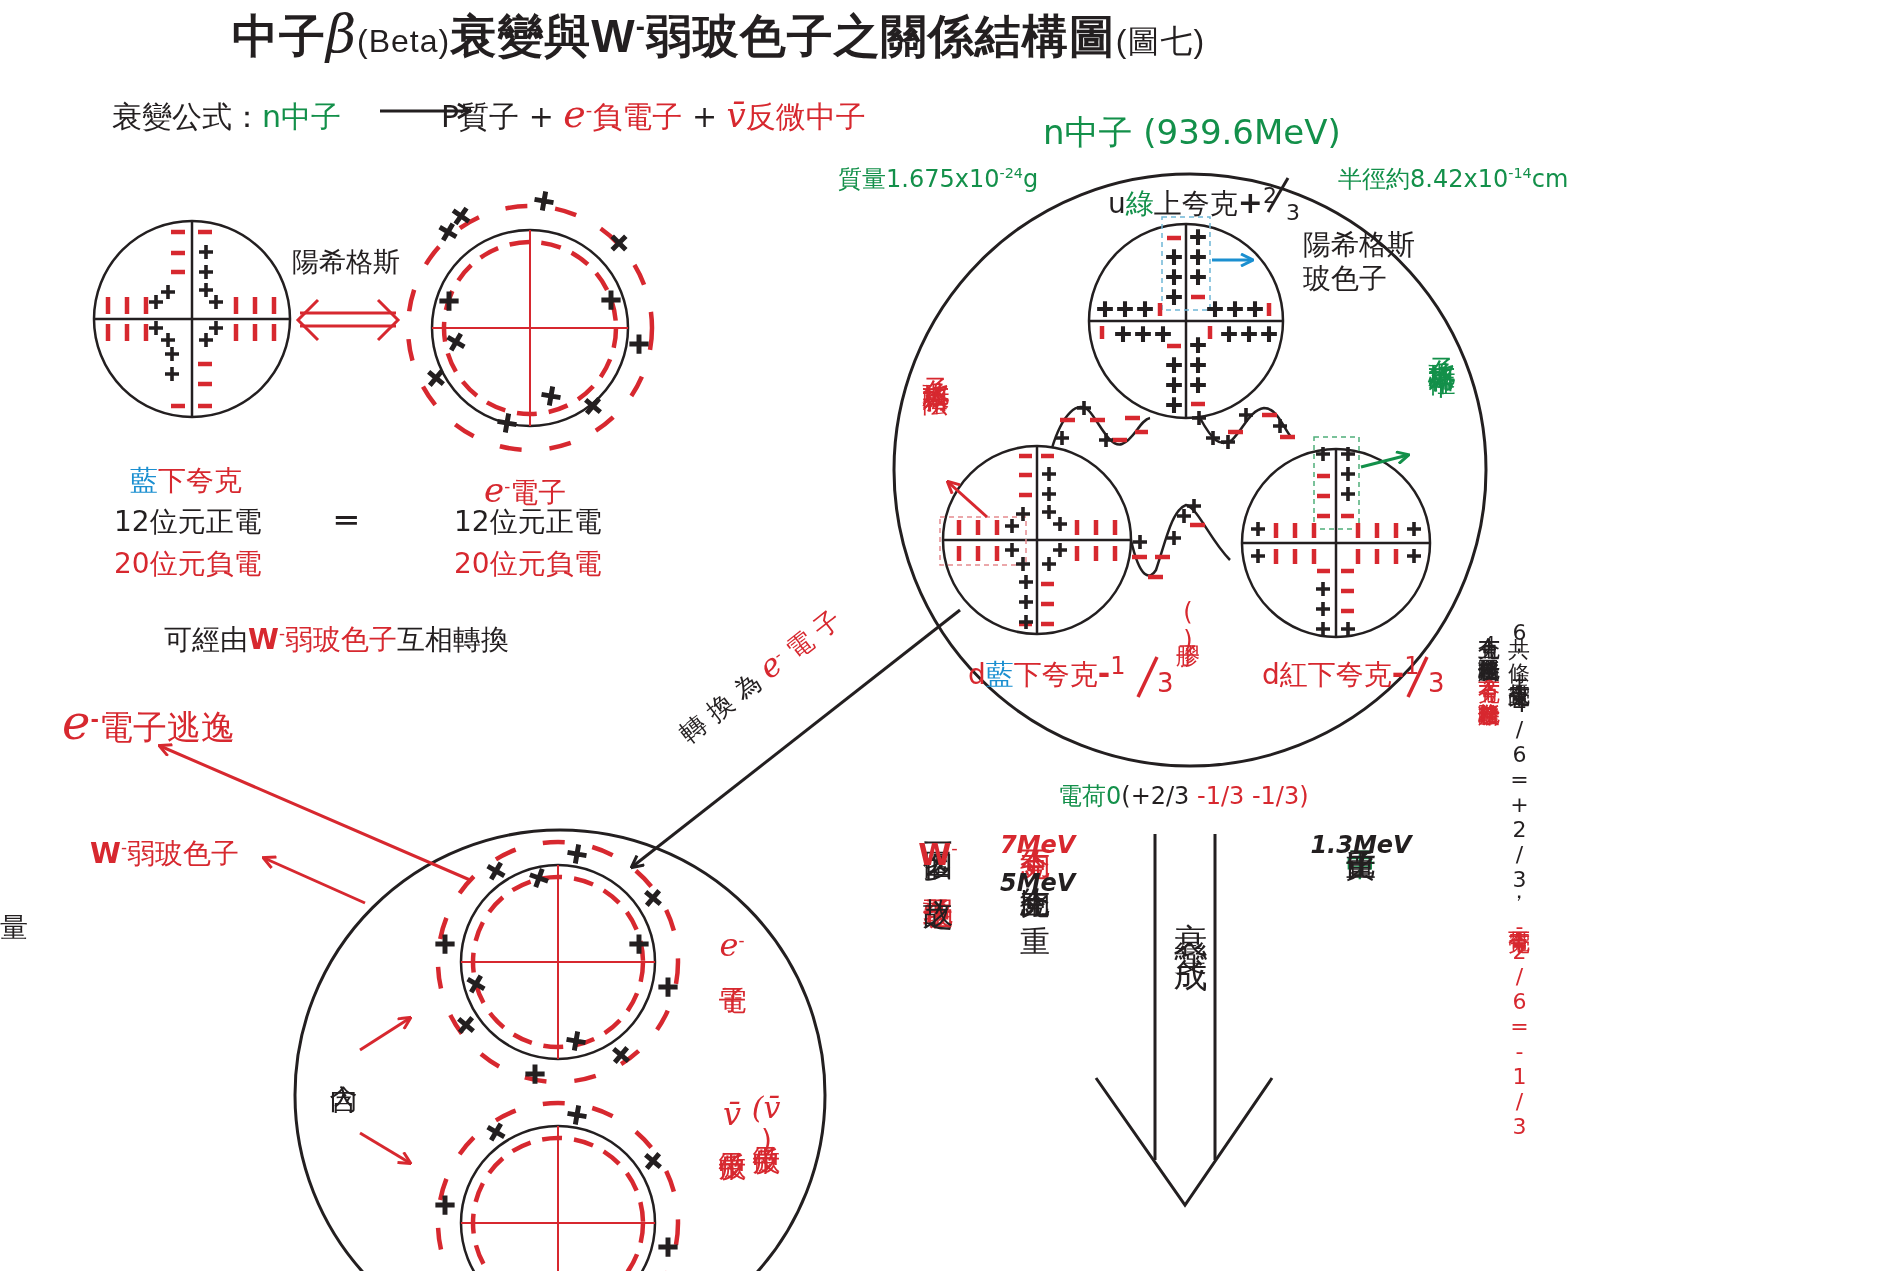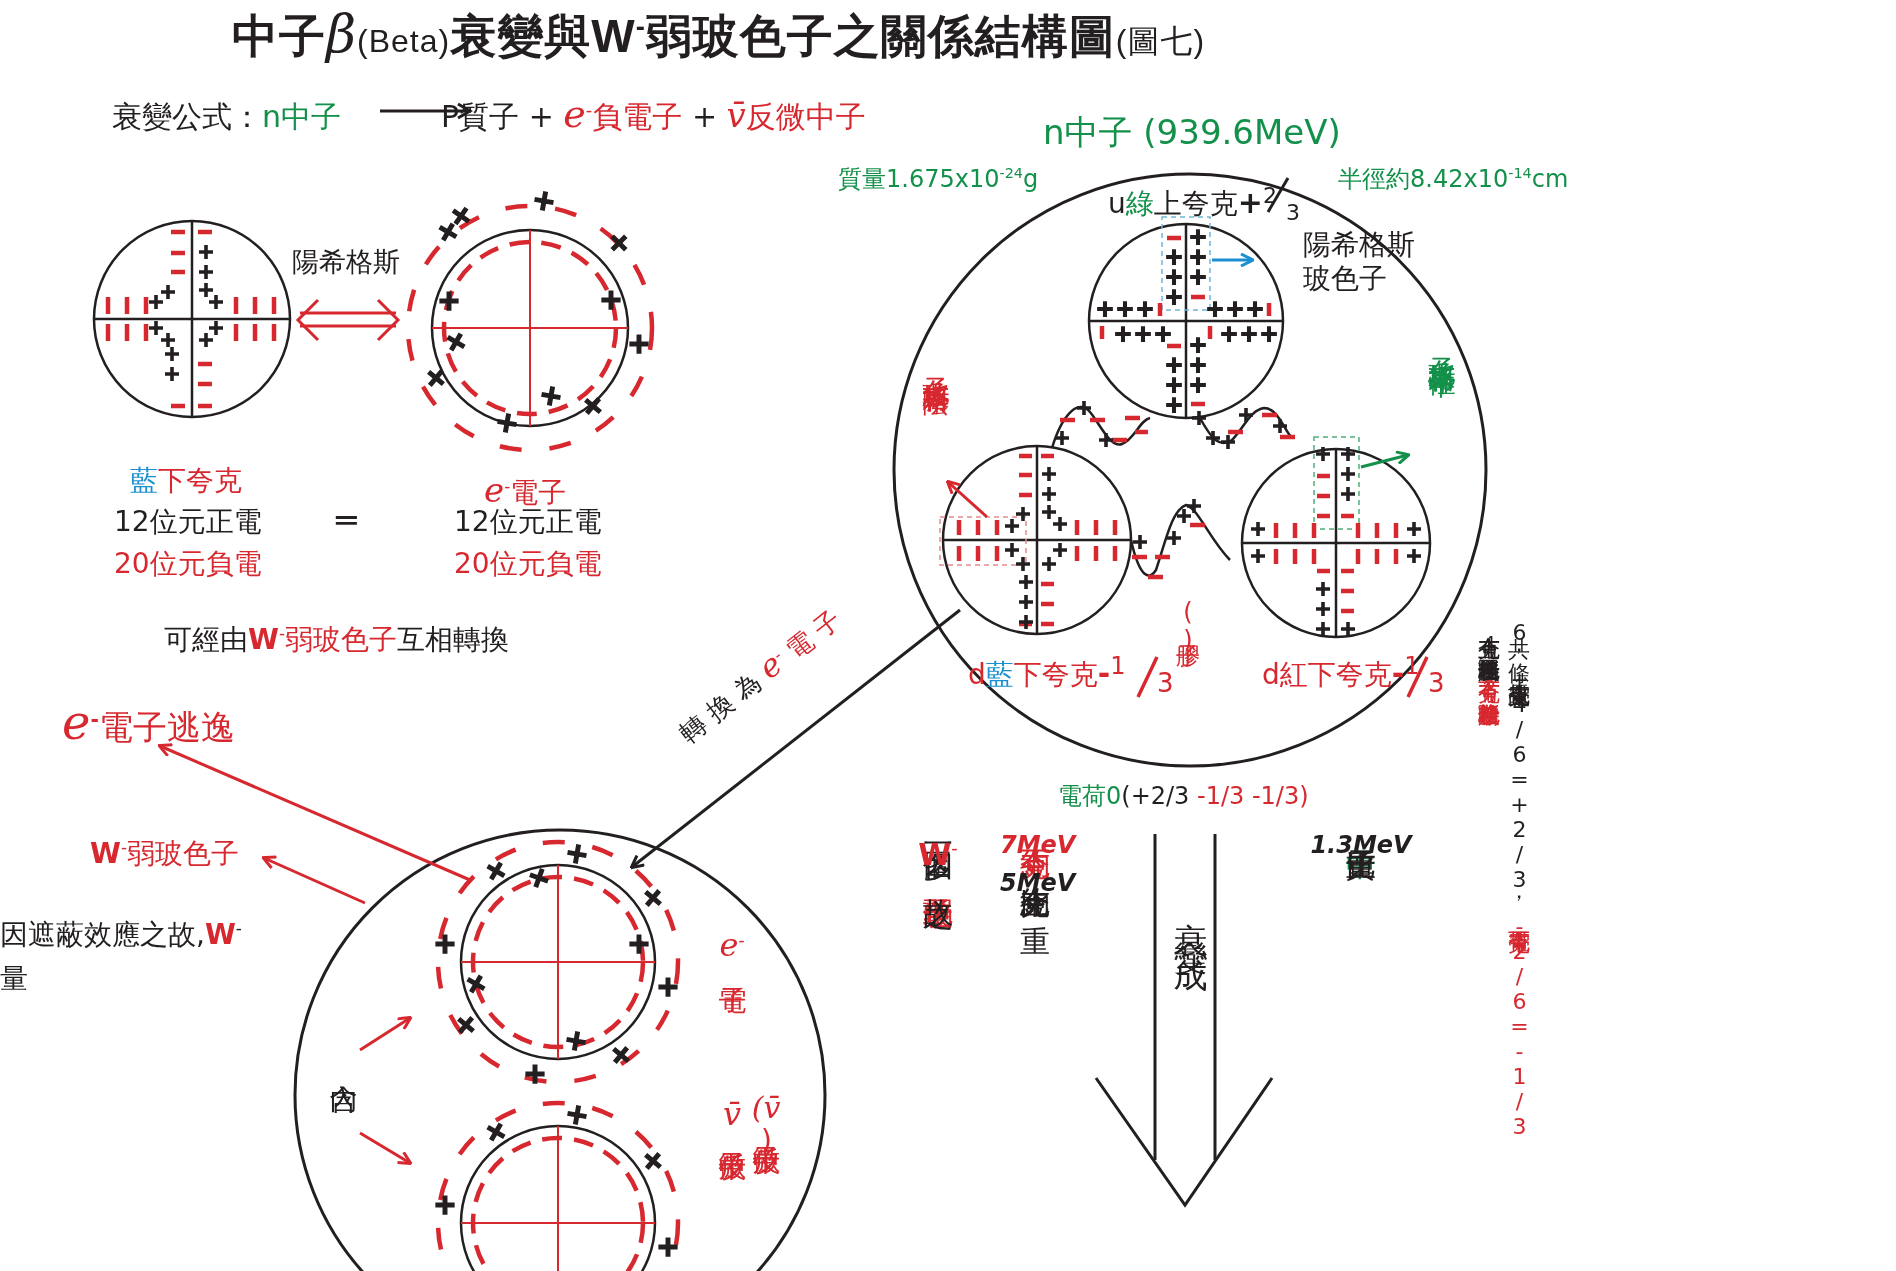--- a/index.html
+++ b/index.html
@@ -389,21 +389,20 @@
 <div class="abs red" style="left:1428px;top:668px;font-size:26px;">3</div>
 
 <div class="abs" style="left:1058px;top:780px;font-size:24px;"><span class="green">電荷0</span><span class="black">(+2/3</span><span class="red"> -1/3 -1/3)</span></div>
 
 <div class="abs" style="left:670px;top:720px;font-size:26px;transform:rotate(-38deg);transform-origin:left top;"><span class="black">轉 換 為 </span><span class="red serif-it" style="font-size:32px;">e</span><span class="red sup">-</span><span class="red"> 電 子</span></div>
 
 <div class="abs" style="left:62px;top:694px;font-size:34px;"><span class="red serif-it" style="font-size:48px;">e</span><span class="red sup" style="font-weight:bold;">-</span><span class="red">電子逃逸</span></div>
 <div class="abs" style="left:90px;top:835px;font-size:28px;"><span class="red" style="font-weight:bold;">W</span><span class="red sup">-</span><span class="red">弱玻色子</span></div>
 
 <div class="abs" style="left:0px;top:906px;font-size:28px;line-height:44px;">
-  <div><span class="black">因遮蔽效應之故,</span><span class="red" style="font-weight:bold;">W</span><span class="black sup">-</span></div>
   <div class="black">量</div>
 </div>
 
 <div class="abs black vert" style="left:324px;top:1062px;font-size:28px;">內含</div>
 <div class="abs" style="left:712px;top:922px;font-size:28px;text-align:center;width:40px;line-height:36px;">
   <div><span class="red serif-it" style="font-size:32px;">e</span><span class="red sup">-</span></div>
   <div class="red vert" style="margin:0 auto;">電子</div>
 </div>
 <div class="abs" style="left:712px;top:1098px;font-size:28px;text-align:center;width:40px;line-height:32px;">
   <div class="red serif-it" style="font-size:32px;">v̄</div>

